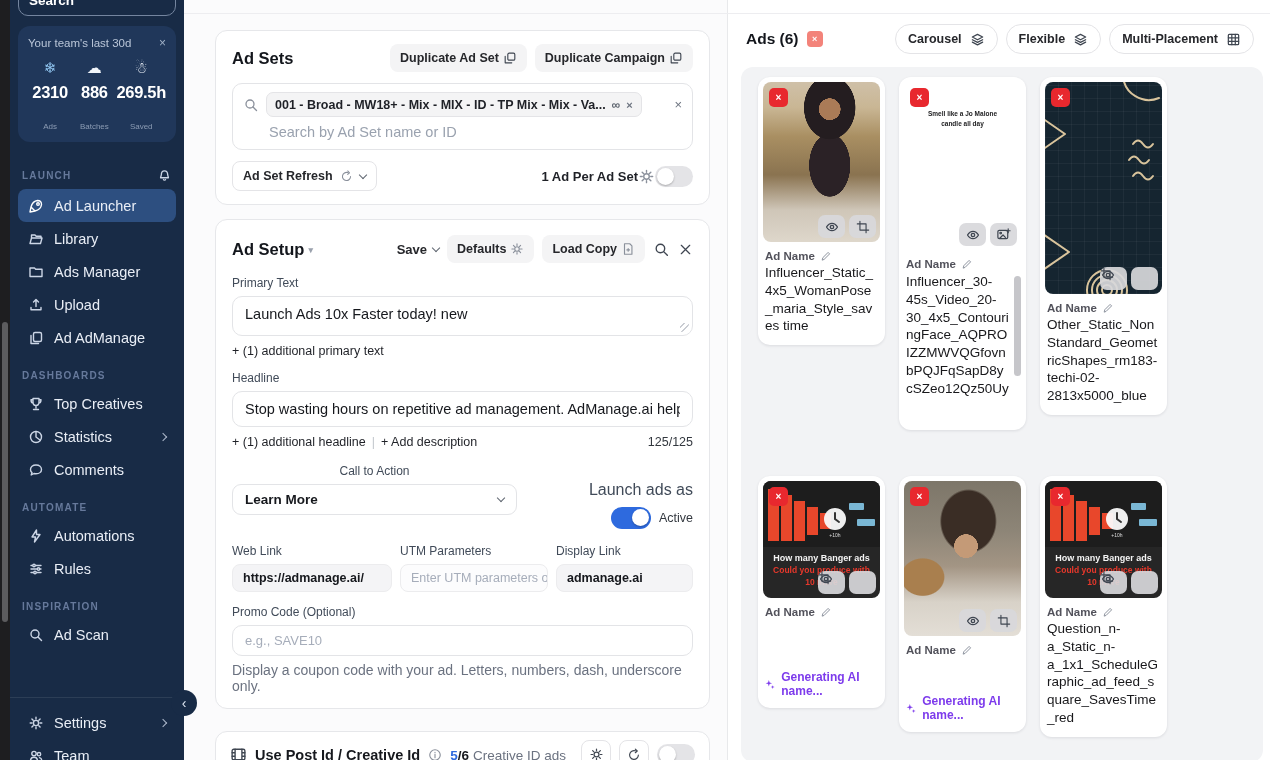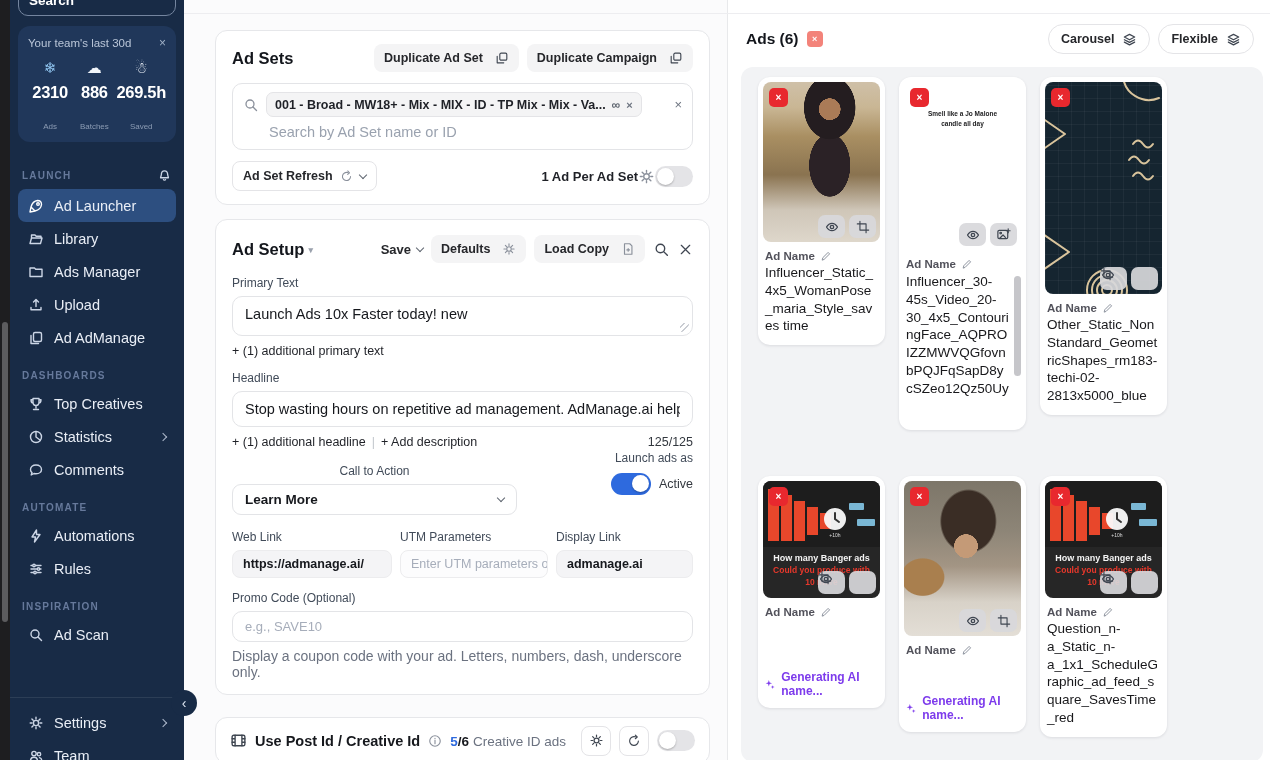--- a/index.html
+++ b/index.html
@@ -39,21 +39,21 @@
 
   
   .middle { width:543px; background:#fbfbfc; flex-shrink:0; padding:30px 16px 0 31px; overflow:hidden; }
   .card { background:#fff; border:1px solid #e6e7ea; border-radius:12px; }
   .mcard { width:495px; }
   .adsets { padding:13px 16px 13px; }
   .c-head { display:flex; align-items:center; }
   .c-title { font-size:16.5px; font-weight:700; color:#13161c; }
   .c-title .caret { color:#9aa1ad; font-size:9px; margin-left:4px; vertical-align:2px; }
   .head-btns { margin-left:auto; display:flex; align-items:center; gap:8px; }
-  .pill { background:#f4f4f5; border-radius:8px; height:28px; padding:0 10px; font-size:12.5px; font-weight:600; color:#26272b; display:flex; align-items:center; gap:12px; cursor:pointer; white-space:nowrap; }
+  .pill { background:#f4f4f5; border-radius:8px; height:28px; padding:0 10px; font-size:12.5px; font-weight:600; color:#26272b; display:flex; align-items:center; gap:4px; cursor:pointer; white-space:nowrap; }
   svg.g { stroke:#3f4651; stroke-width:1.3; fill:none; stroke-linecap:round; stroke-linejoin:round; }
   svg.gl { stroke:#8a909b; stroke-width:1.3; fill:none; stroke-linecap:round; stroke-linejoin:round; }
   .search-box { margin-top:11px; border:1px solid #e3e4e7; border-radius:10px; padding:8px 10px 9px; }
   .sb-row1 { display:flex; align-items:center; gap:7px; }
   .tag { background:#f4f4f5; border:1px solid #e4e4e7; border-radius:7px; height:25px; padding:0 8px; display:flex; align-items:center; gap:6px; font-size:12.5px; font-weight:600; color:#1f2127; white-space:nowrap; max-width:420px; }
   .tag .inf { color:#5f6670; font-size:12px; }
   .tag .tx { color:#6d7480; font-size:11px; cursor:pointer; }
   .clear-x { margin-left:auto; color:#6d7480; font-size:13px; cursor:pointer; }
   .sb-row2 { margin-top:7px; padding-left:26px; font-size:14.5px; color:#9aa2af; }
   .as-bottom { margin-top:11px; display:flex; align-items:center; }
@@ -74,21 +74,21 @@
   .addlink { margin-top:8px; font-size:12.5px; color:#1f2127; display:flex; align-items:center; gap:6px; }
   .addlink .sep { color:#c3c7cd; }
   .addlink a { color:#1f2127; text-decoration:none; cursor:pointer; }
   .count { margin-left:auto; color:#33383f; font-size:12.5px; }
   .oneline { white-space:nowrap; overflow:hidden; }
   .cta-row { display:flex; align-items:flex-start; margin-top:2px; }
   .cta-left { width:285px;text-align:center; }
   .select { border:1px solid #e3e4e7; border-radius:9px; height:31px; padding:0 12px; display:flex; align-items:center; font-size:13.5px; font-weight:600; color:#16181d; cursor:pointer; }
   .select .chev-d { margin-left:auto; }
   .launch-as { margin-left:auto; text-align:right; }
-  .la-label { font-size:12px; color:#414b59; margin:0 0 8px; }
+  .la-label { font-size:16px; color:#414b59; margin:30px 0 8px; }
   .la-toggle { display:flex; align-items:center; gap:8px; justify-content:flex-end; }
   .la-state { font-size:12.5px; color:#33383f; }
   .links-row { display:flex; gap:8px; margin-top:2px; }
   .lr-col1 { width:160px; } .lr-col2 { width:148px; } .lr-col3 { flex:1; }
   .field { background:#f4f4f6; border:1px solid #ececee; border-radius:8px; height:28px; padding:0 10px; display:flex; align-items:center; font-size:12.5px; font-weight:700; color:#16181d; white-space:nowrap; overflow:hidden; }
   .field.ph { background:#fcfcfd; font-weight:400; color:#a6adba; }
   .input { border:1px solid #e3e4e7; border-radius:10px; height:31px; padding:0 12px; display:flex; align-items:center; font-size:13px; color:#a6adba; }
   .help { font-size:14px; color:#6b7280; margin-top:6px; }
 
   .rowcard { margin-top:22px; height:47px; padding:0 14px; display:flex; align-items:center; gap:8px; }
@@ -491,20 +491,27 @@
           <svg class="g" width="15" height="15" viewBox="0 0 16 16">
               <path d="M8 2.5 L13.5 5.4 L8 8.3 L2.5 5.4 Z M2.5 8.2 L8 11.1 L13.5 8.2 M2.5 10.8 L8 13.7 L13.5 10.8"></path>
             </svg>
         </div>
         <div class="opill">
           <span>Flexible</span>
           <svg class="g" width="15" height="15" viewBox="0 0 16 16">
               <path d="M8 2.5 L13.5 5.4 L8 8.3 L2.5 5.4 Z M2.5 8.2 L8 11.1 L13.5 8.2 M2.5 10.8 L8 13.7 L13.5 10.8"></path>
             </svg>
         </div>
+        <div class="opill">
+          <span>Multi-Placement</span>
+          <svg class="g" width="15" height="15" viewBox="0 0 16 16">
+              <rect x="2.5" y="2.5" width="11" height="11" rx="1"></rect>
+              <path d="M2.5 6.2 H13.5 M2.5 9.9 H13.5 M6.2 2.5 V13.5 M9.9 2.5 V13.5"></path>
+            </svg>
+        </div>
       </div>
     </div>
 
     <div class="ads-wrap">
 
       <div class="ads-row">
 
         <div class="ad-card">
           <div class="thumb t1">
             <div class="xbadge">×</div>

